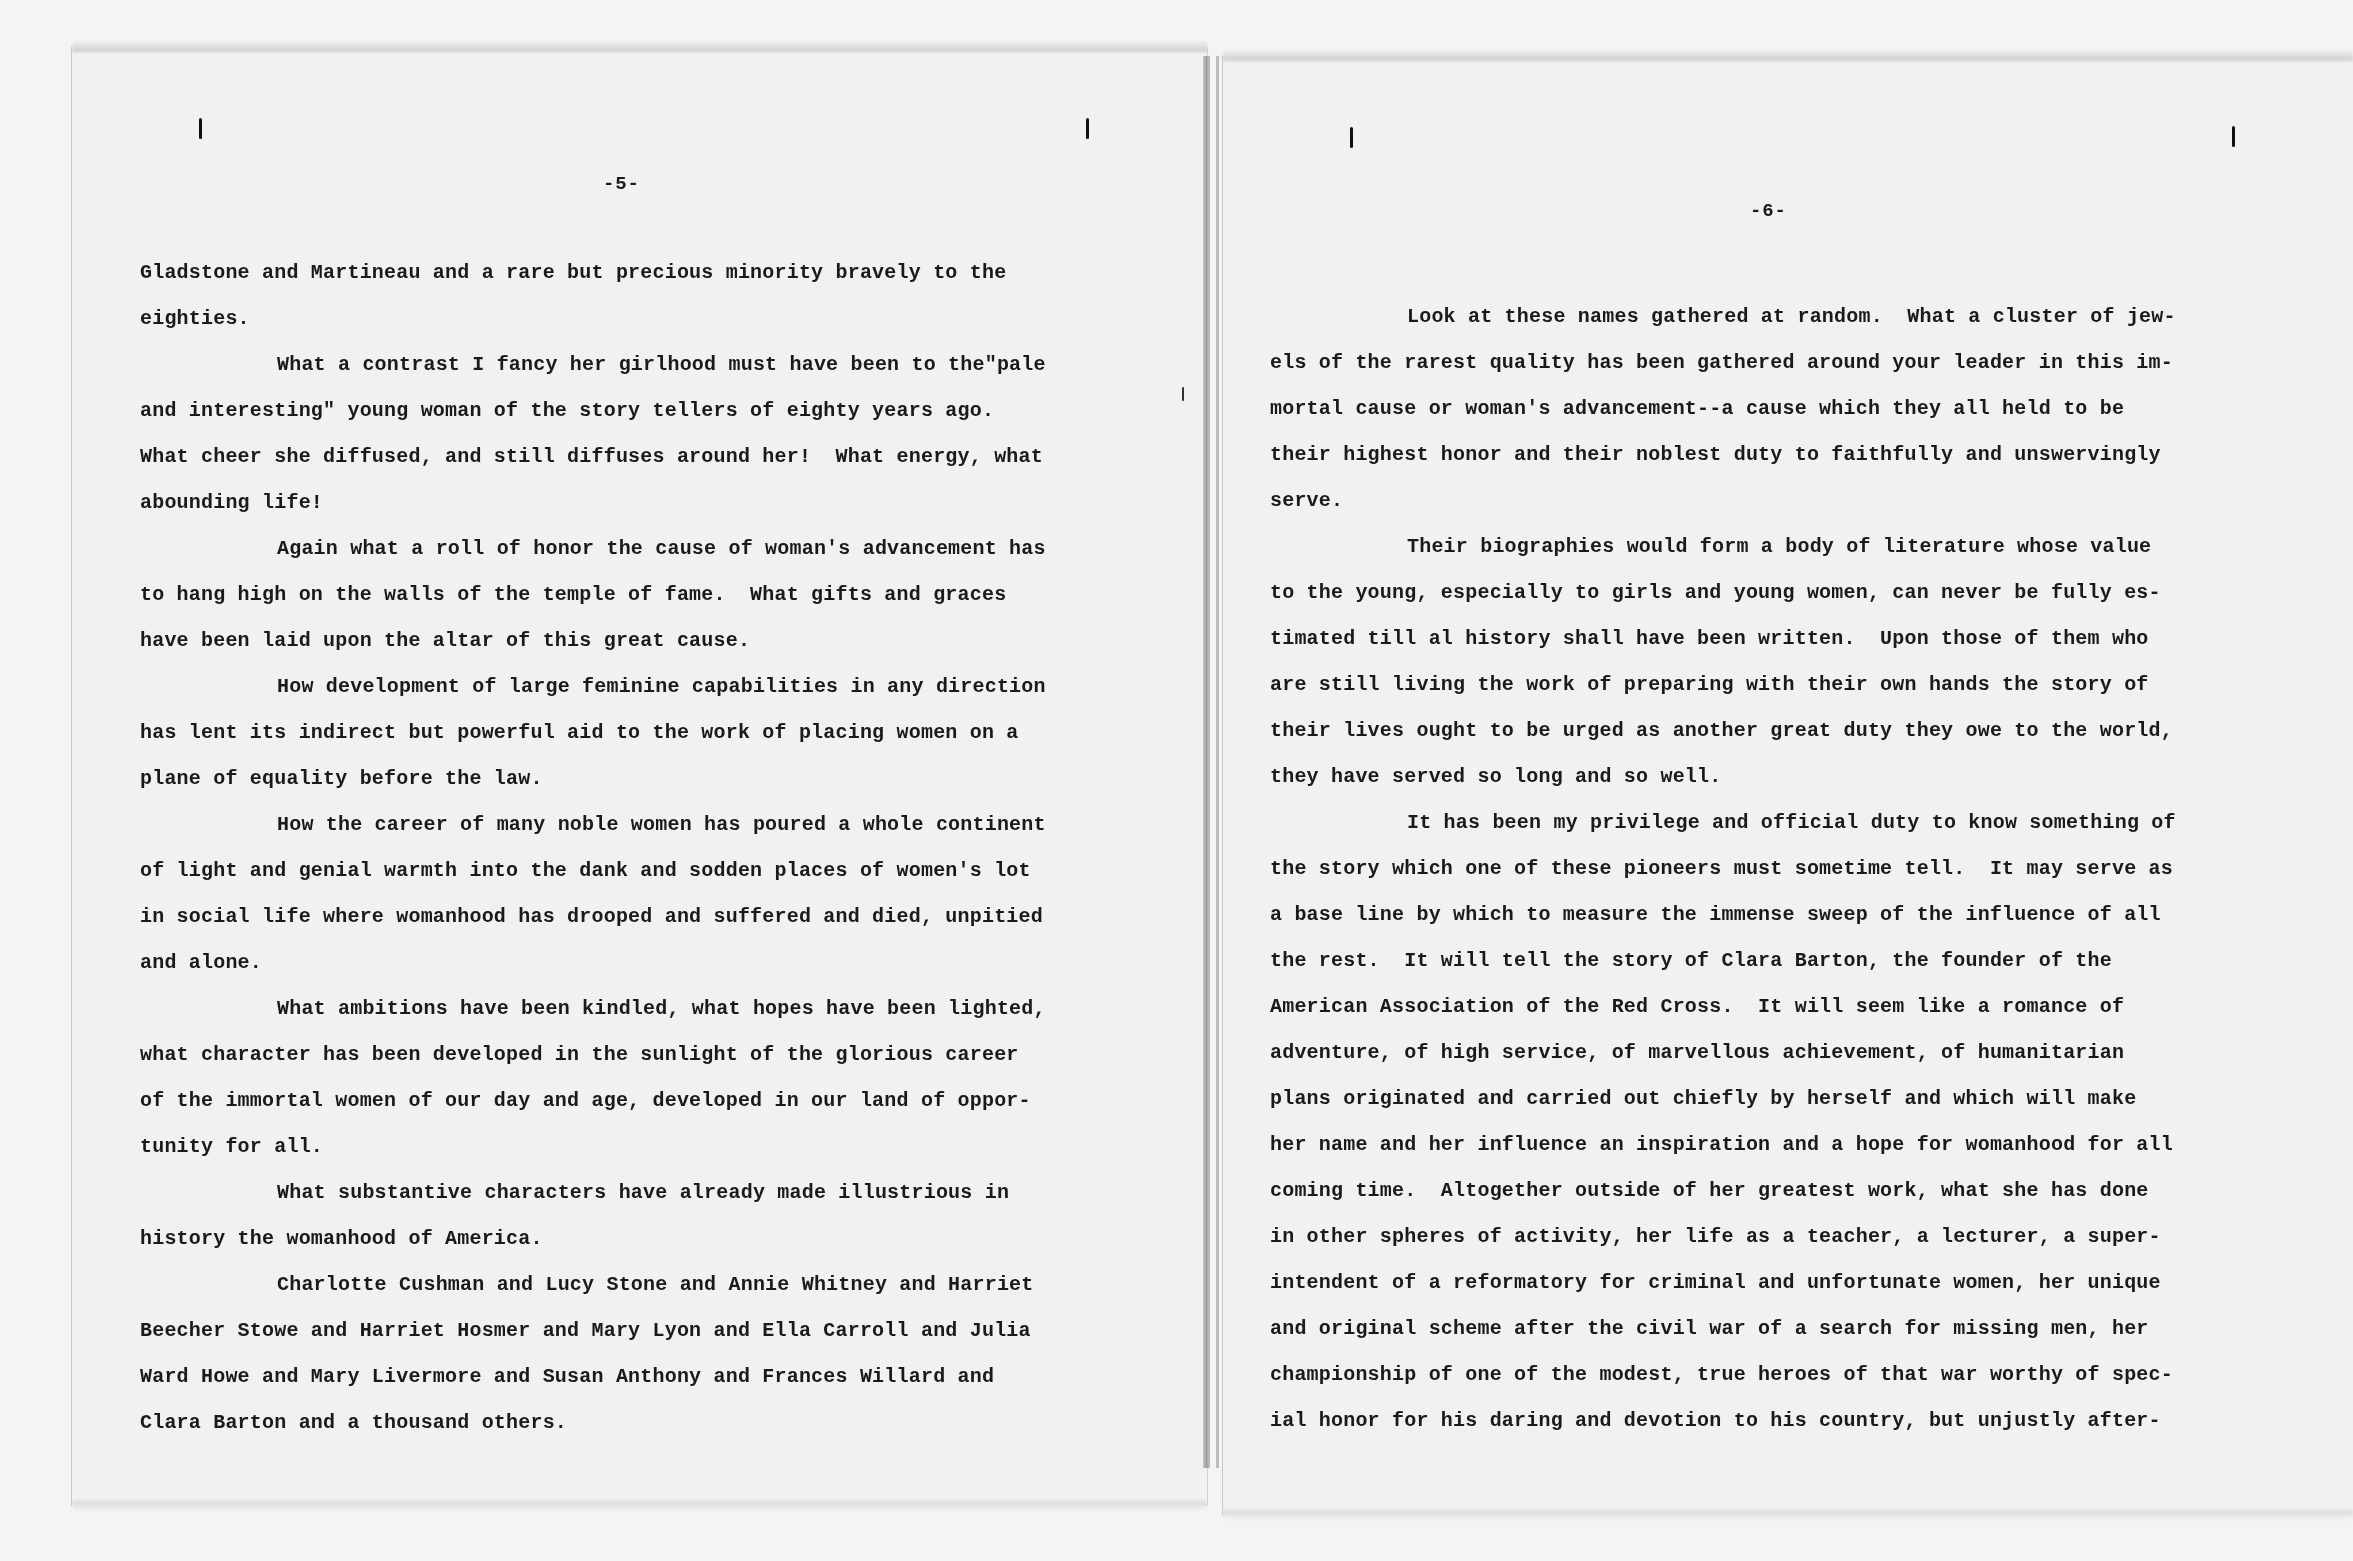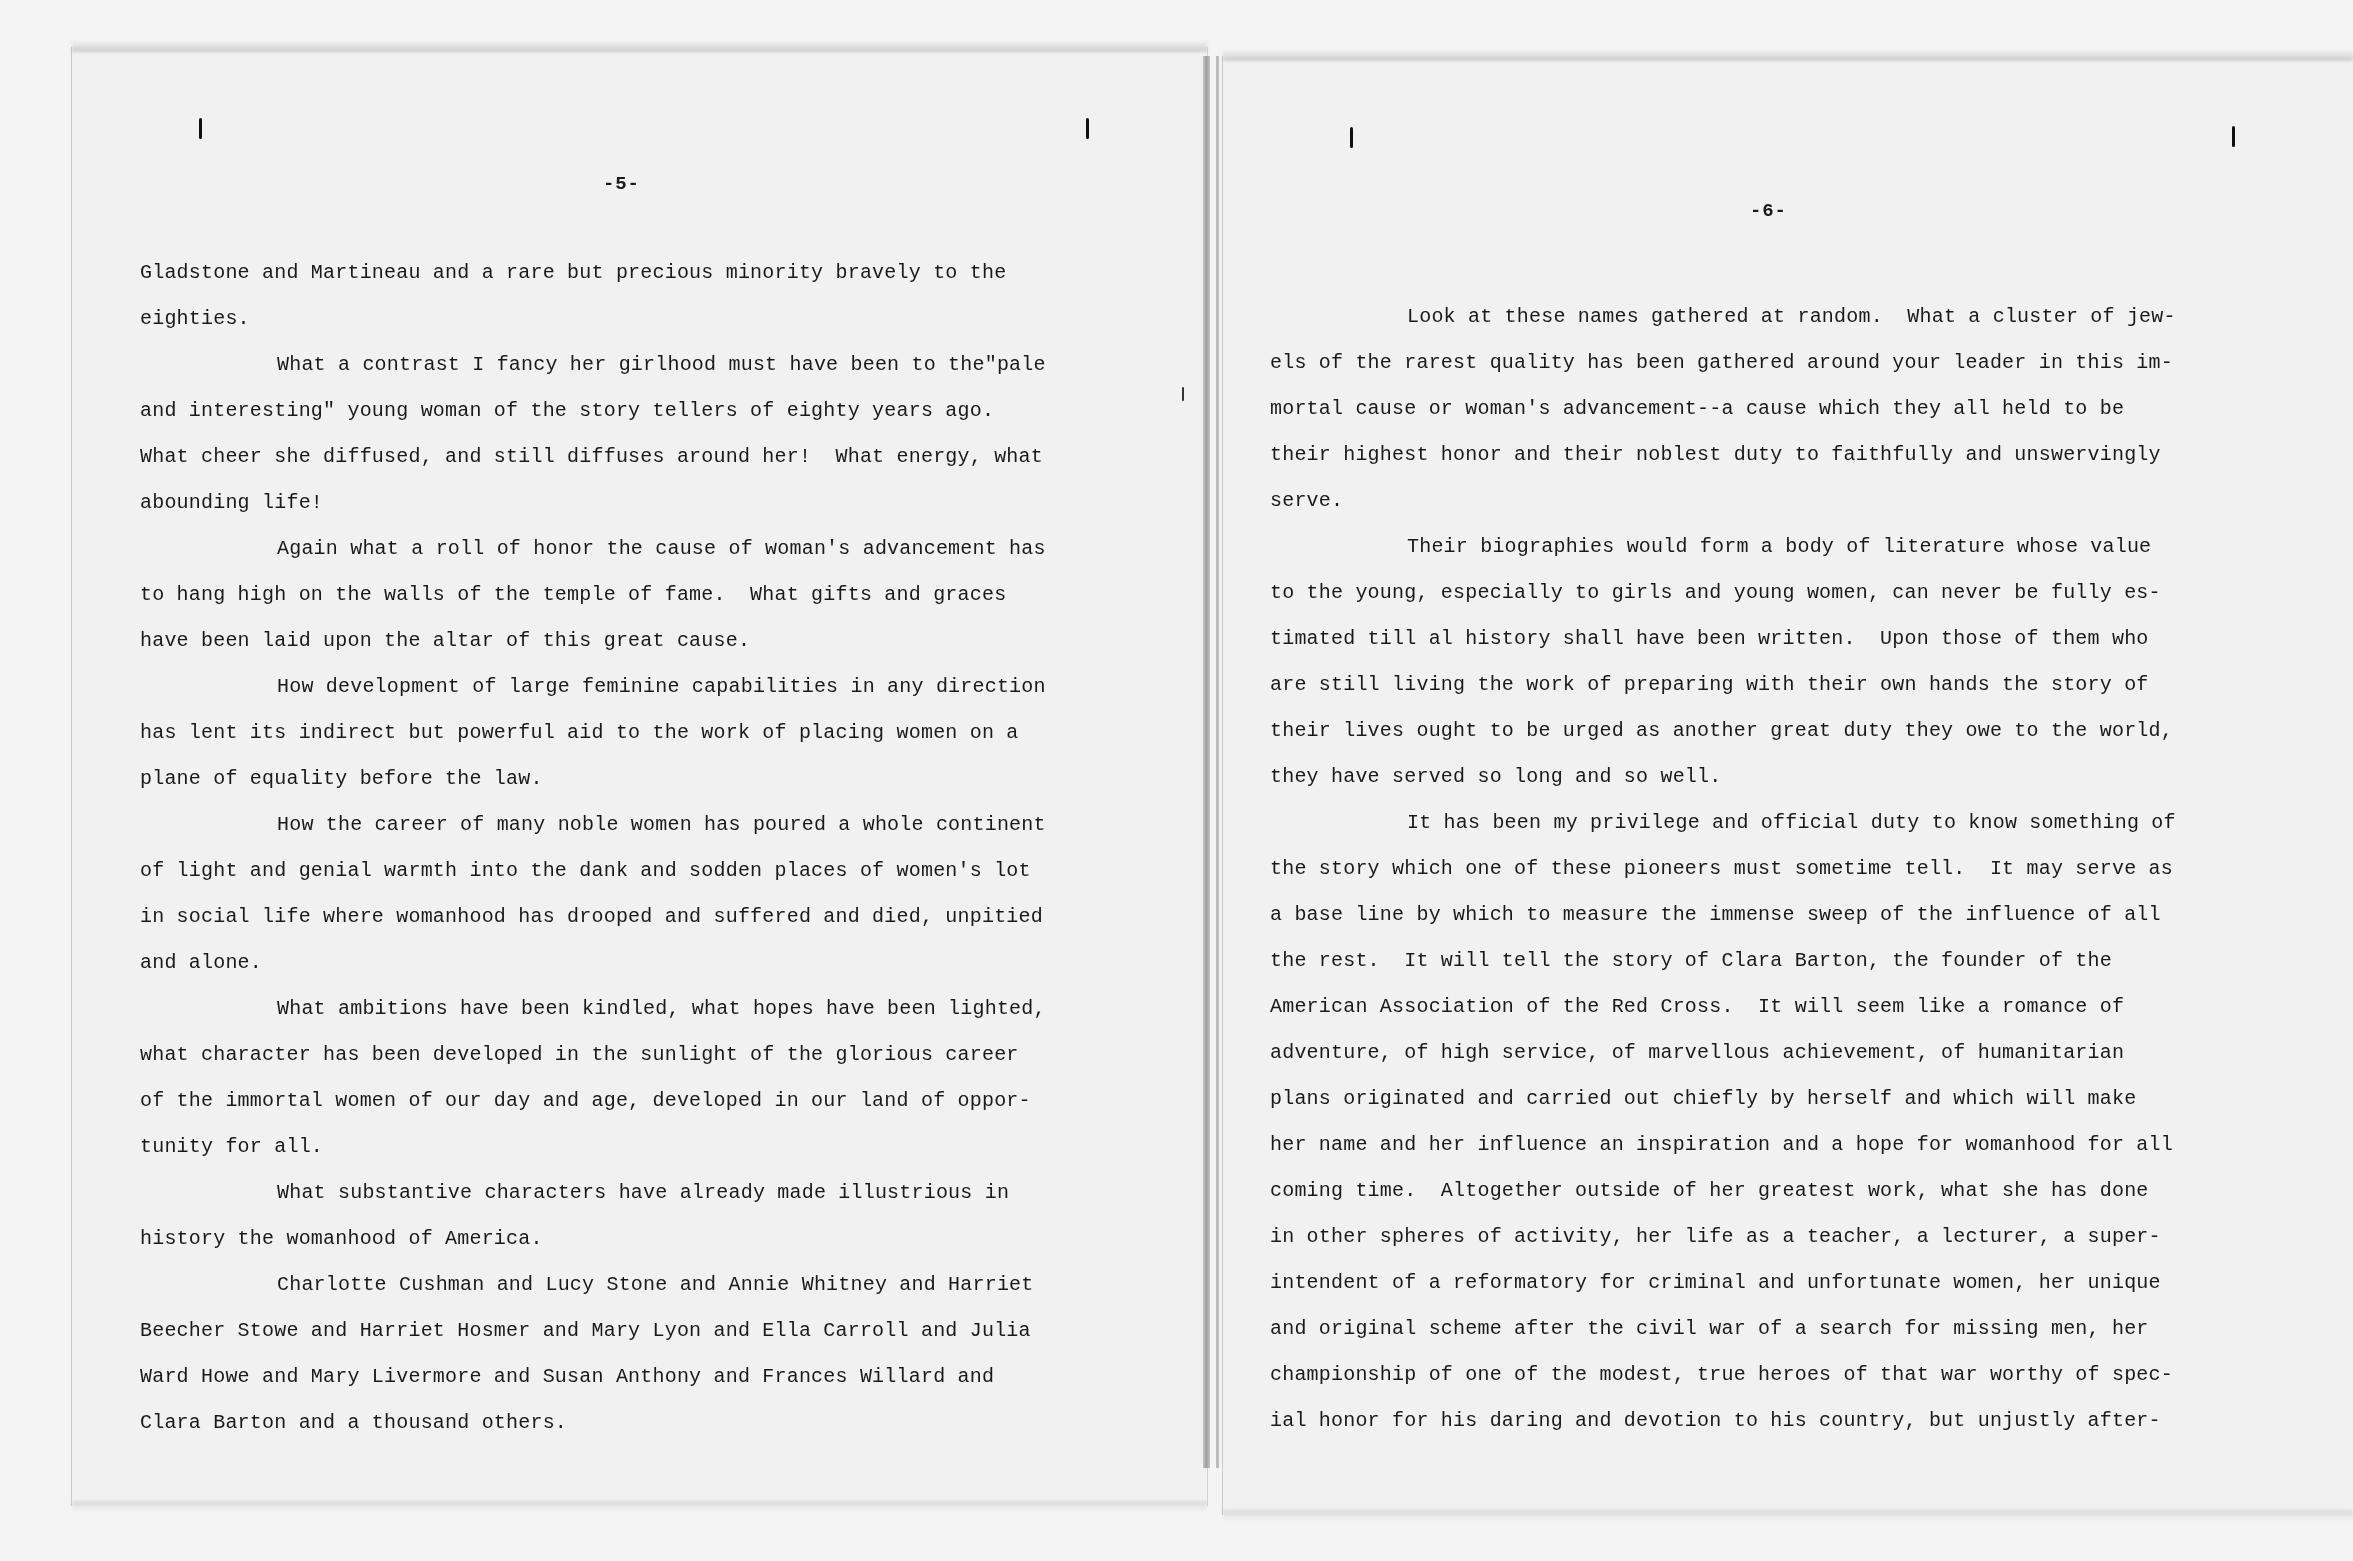--- a/index.html
+++ b/index.html
@@ -60,21 +60,21 @@
     .page-number {
       position: absolute;
       font-size: 19px;
       font-weight: bold;
       letter-spacing: 0.9px;
     }
 
     .text-block {
       position: absolute;
       font-size: 20px;
-      font-weight: normal;
+      font-weight: bold;
       line-height: 46px;
       white-space: pre;
       letter-spacing: 0.2px;
     }
     .line { display: block; height: 46px; }
     .indent { padding-left: 137px; }
 
     .stray-mark {
       position: absolute;
       background: #333;

